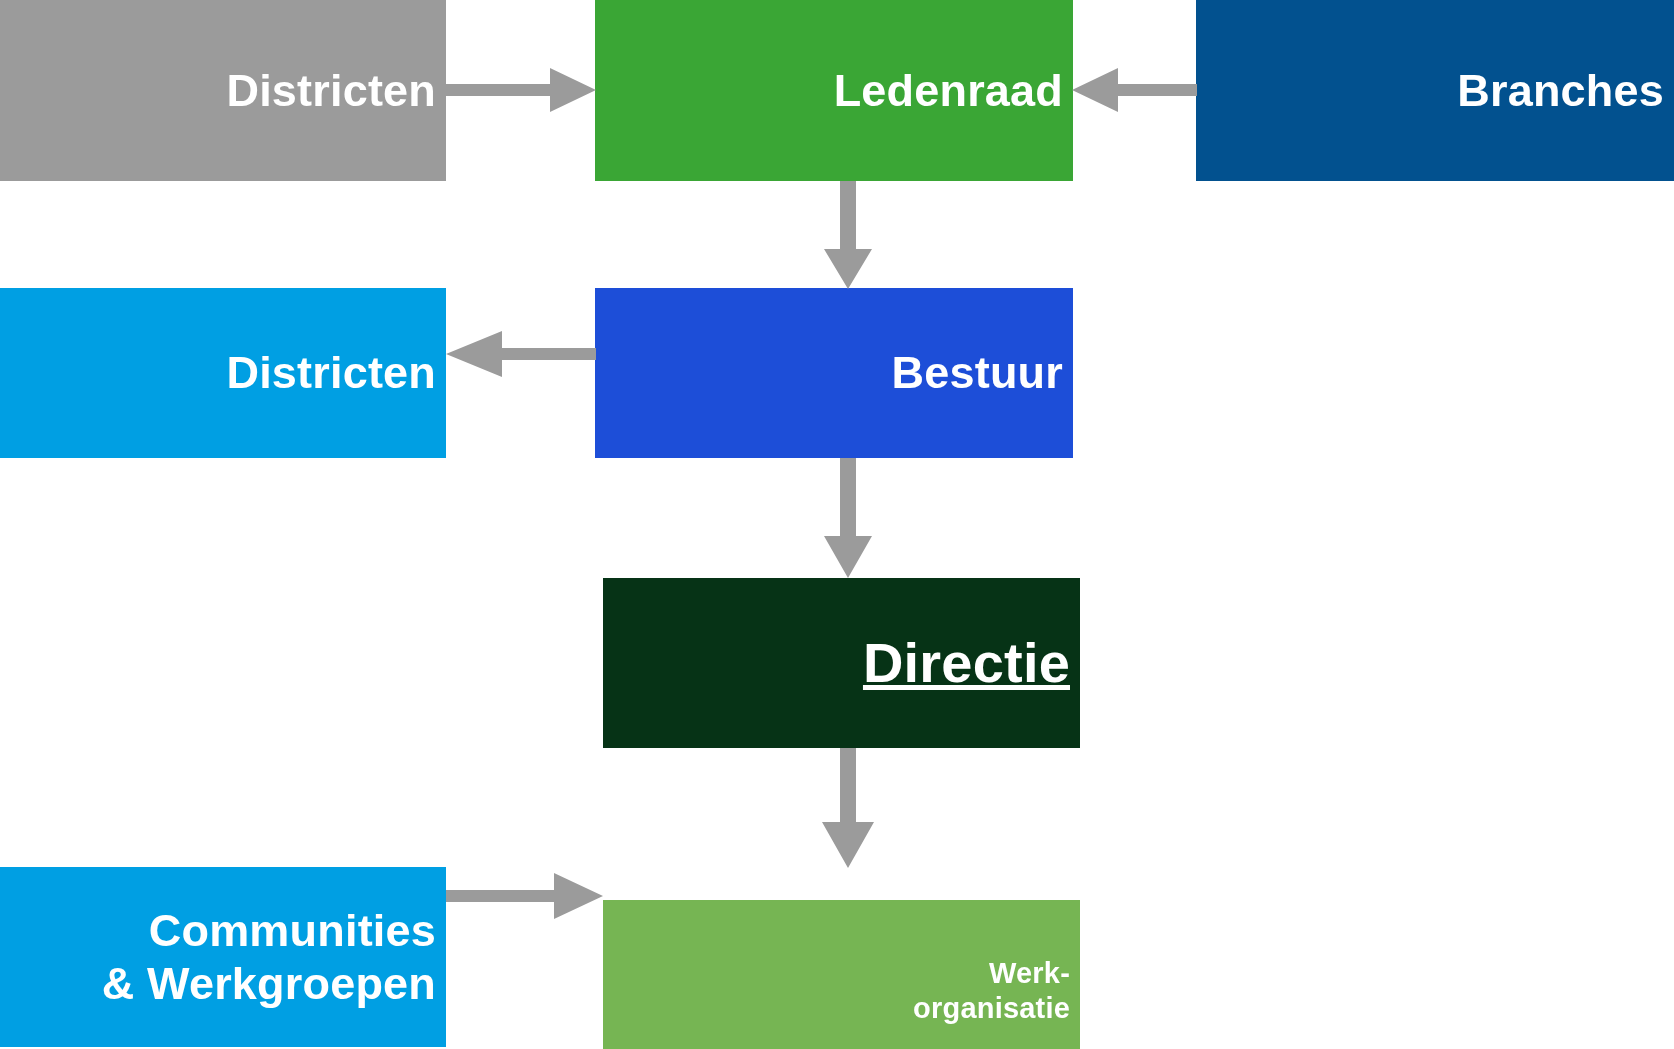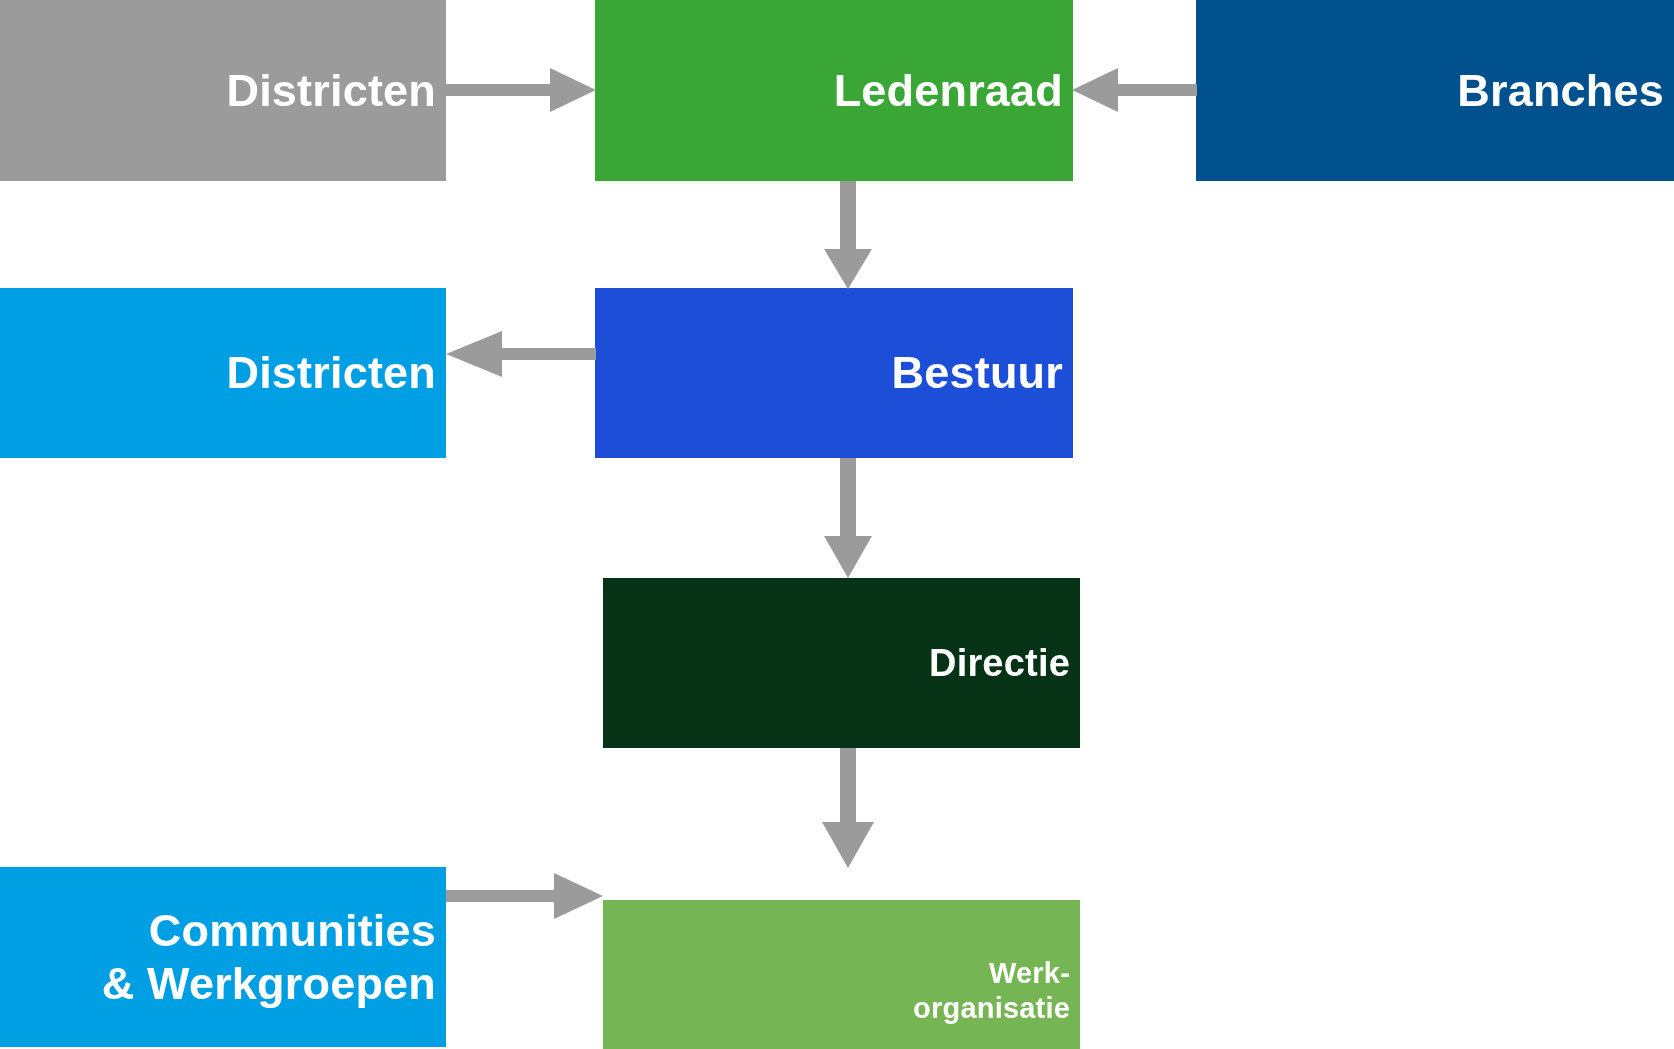--- a/index.html
+++ b/index.html
@@ -52,21 +52,21 @@
   #node-commissies {
     left: 0px;   top: 288px; width: 446px; height: 170px;
     background: #009fe3;   font-size: 45px;
   }
   #node-bestuur {
     left: 595px; top: 288px; width: 478px; height: 170px;
     background: #1d4ed8;   font-size: 45px;
   }
   #node-directie {
     left: 603px; top: 578px; width: 477px; height: 170px;
-    background: #063316;   font-size: 38px;
+    background: #063316;   font-size: 56px; text-decoration: underline;
   }
   #node-communities {
     left: 0px;   top: 867px; width: 446px; height: 180px;
     background: #009fe3;   font-size: 45px;
   }
   #node-werkorganisatie {
     left: 603px; top: 868px; width: 477px; height: 181px;
     background: #76b553;   font-size: 29px; margin-top: 32px;
   }
 

